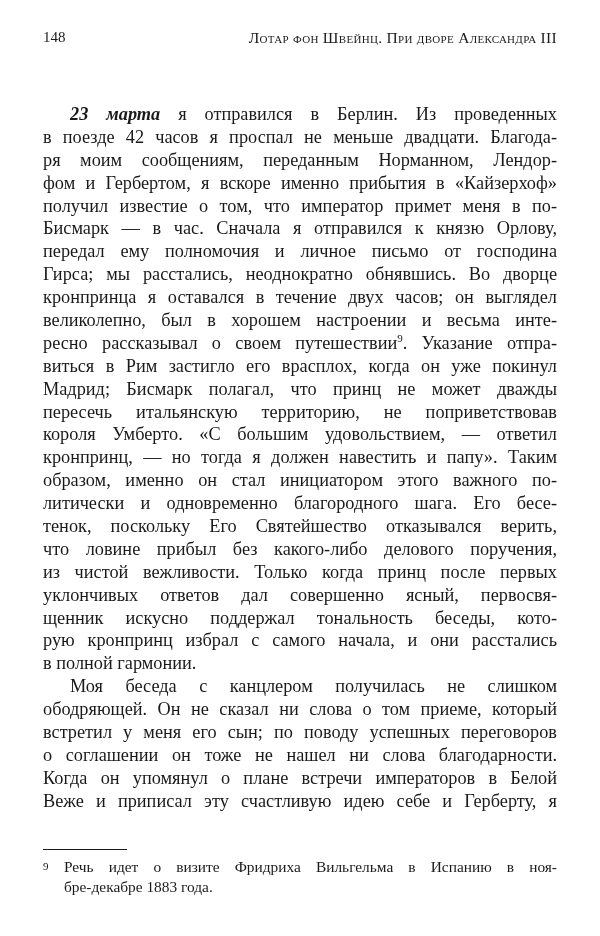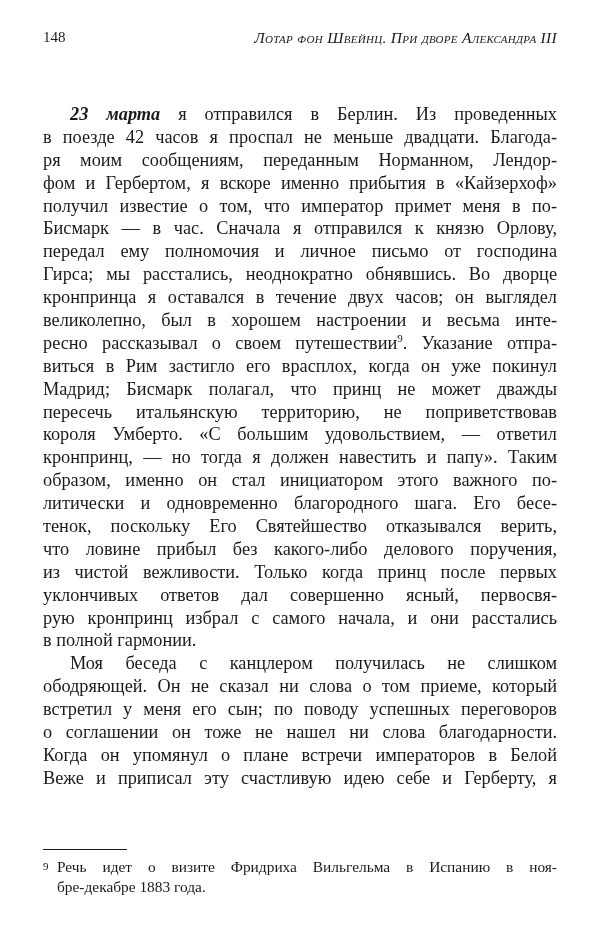--- a/index.html
+++ b/index.html
@@ -1,29 +1,29 @@
 <!DOCTYPE html>
 <html><head>
 <meta charset="utf-8">
 <style>
   html, body { margin: 0; padding: 0; background: #ffffff; }
   body { width: 600px; height: 936px; position: relative; overflow: hidden; color: #1a1a1a; font-family: "Liberation Serif", "DejaVu Serif", serif; }
   .running-head { position: absolute; top: 29px; left: 43px; right: 43px; height: 22px; font-size: 15px; }
   .page-number { position: absolute; left: 0; top: 0; }
-  .header-title { position: absolute; right: 0; top: 0; font-variant: small-caps; letter-spacing: 0.3px; font-size: 15.5px; font-style: italic; }
+  .header-title { position: absolute; right: 0; top: 0; font-variant: small-caps; letter-spacing: 0.3px; font-size: 15.5px; }
   .body-text { position: absolute; top: 67px; left: 43px; width: 514px; font-size: 18.3px; line-height: 22.9px; margin-top: 36px; }
   .line { display: block; white-space: nowrap; text-align: justify; text-align-last: justify; height: 22.9px; }
   .line.last { text-align-last: left; }
   .line.indent { padding-left: 27px; }
   .date-emph { font-weight: bold; font-style: italic; }
   sup { font-size: 11px; line-height: 0; }
   .fn-rule { position: absolute; top: 849px; left: 43px; width: 84px; height: 1px; background: #1a1a1a; }
   .footnote { position: absolute; top: 857px; left: 43px; width: 514px; font-size: 15.4px; line-height: 19.5px; }
   .fn-num { position: absolute; left: 0; top: 0; font-size: 11px; }
-  .fn-text { margin-left: 14px; }
+  .fn-text { margin-left: 21px; }
   .fn-line { display: block; white-space: nowrap; text-align: justify; text-align-last: justify; }
   .fn-line.last { text-align-last: left; }
 </style>
 </head>
 <body>
 
 <div class="running-head">
   <span class="page-number">148</span>
   <span class="header-title">Лотар фон Швейнц. При дворе Александра III</span>
 </div>
@@ -45,20 +45,21 @@
     <span class="line">Мадрид; Бисмарк полагал, что принц не может дважды</span>
     <span class="line">пересечь итальянскую территорию, не поприветствовав</span>
     <span class="line">короля Умберто. «С большим удовольствием, — ответил</span>
     <span class="line">кронпринц, — но тогда я должен навестить и папу». Таким</span>
     <span class="line">образом, именно он стал инициатором этого важного по-</span>
     <span class="line">литически и одновременно благородного шага. Его бесе-</span>
     <span class="line">тенок, поскольку Его Святейшество отказывался верить,</span>
     <span class="line">что ловине прибыл без какого-либо делового поручения,</span>
     <span class="line">из чистой вежливости. Только когда принц после первых</span>
     <span class="line">уклончивых ответов дал совершенно ясный, первосвя-</span>
+    <span class="line">щенник искусно поддержал тональность беседы, кото-</span>
     <span class="line">рую кронпринц избрал с самого начала, и они расстались</span>
     <span class="line last">в полной гармонии.</span>
   </div>
   <div>
     <span class="line indent">Моя беседа с канцлером получилась не слишком</span>
     <span class="line">ободряющей. Он не сказал ни слова о том приеме, который</span>
     <span class="line">встретил у меня его сын; по поводу успешных переговоров</span>
     <span class="line">о соглашении он тоже не нашел ни слова благодарности.</span>
     <span class="line">Когда он упомянул о плане встречи императоров в Белой</span>
     <span class="line">Веже и приписал эту счастливую идею себе и Герберту, я</span>

